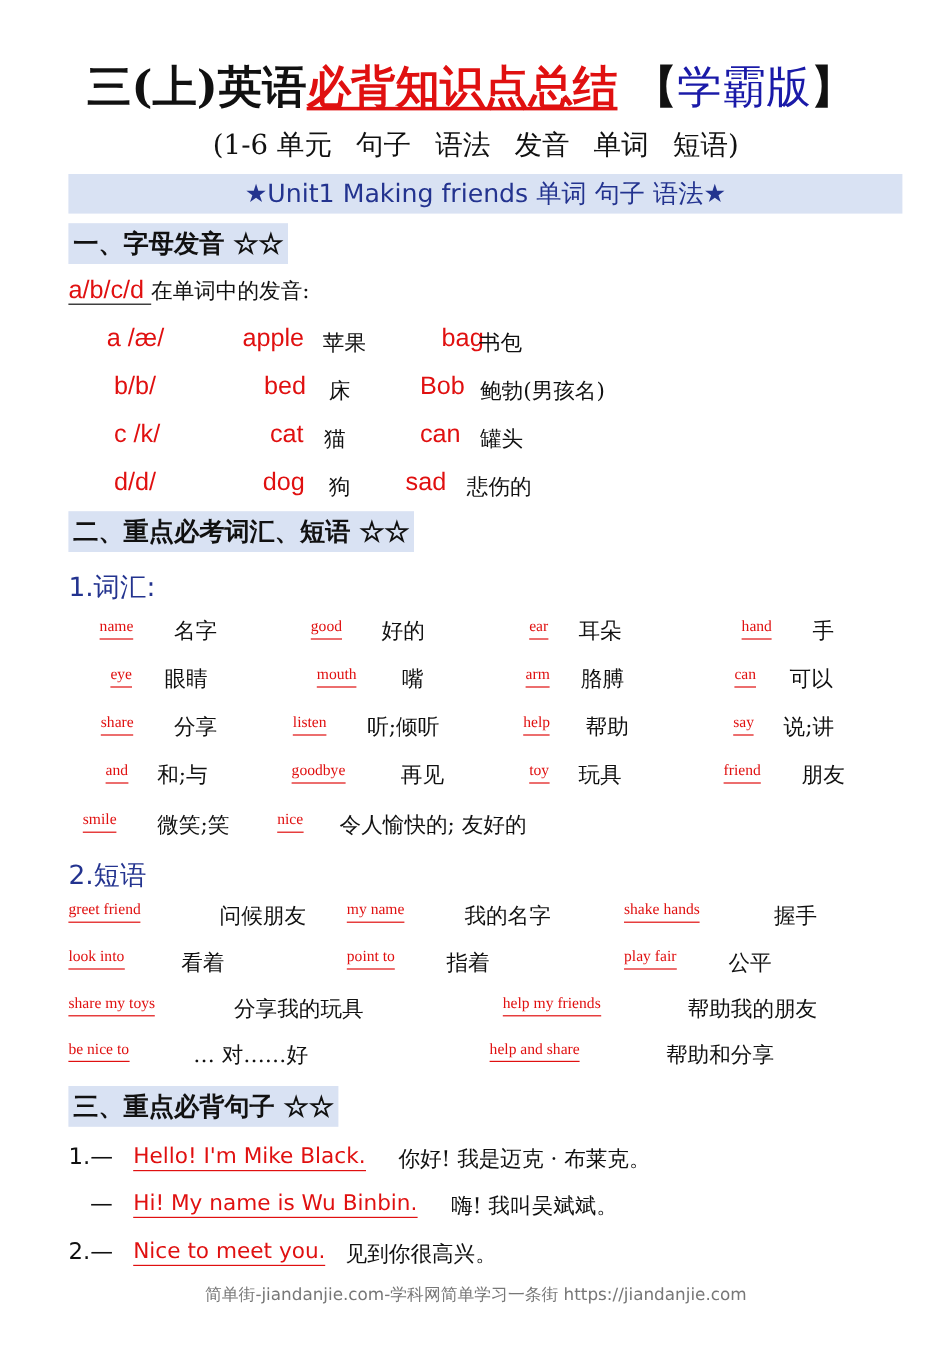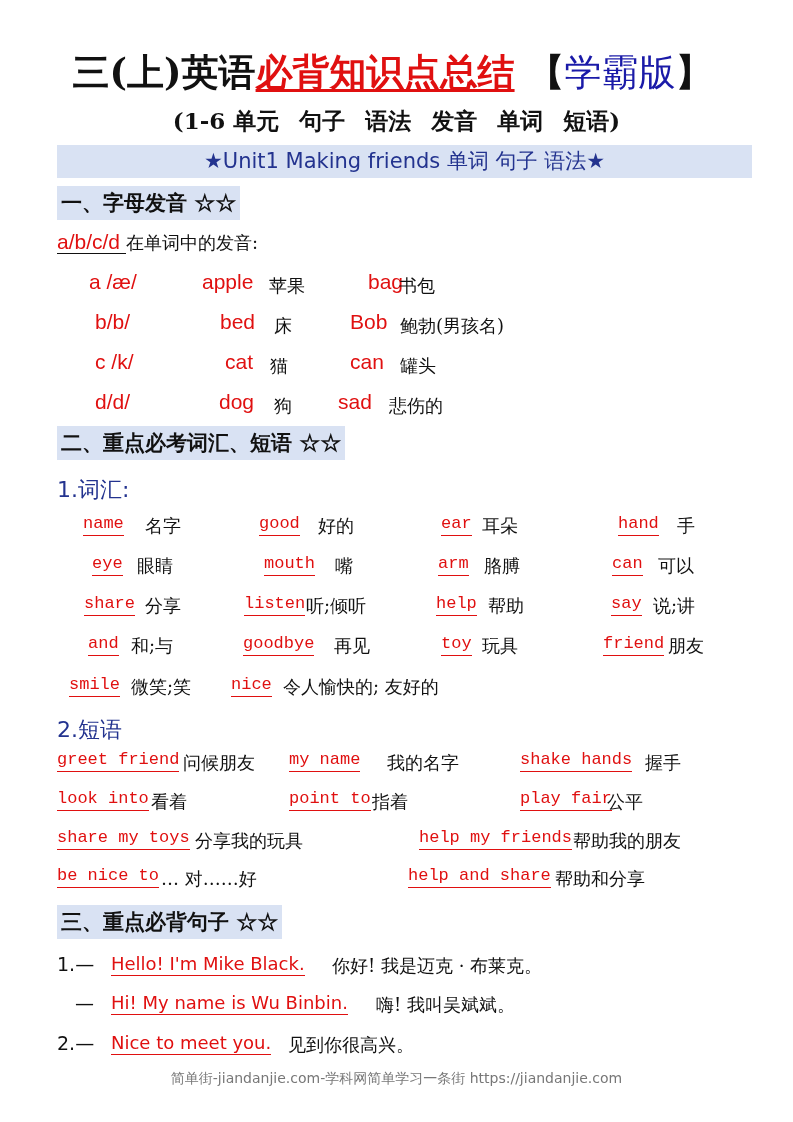--- a/index.html
+++ b/index.html
@@ -3,30 +3,30 @@
   <meta charset="utf-8">
   <style>
     html, body { margin: 0; padding: 0; background: #ffffff; }
     body { width: 793px; height: 1122px; position: relative; overflow: hidden;
            font-family: "DejaVu Serif", serif; color: #111; }
     .abs { position: absolute; white-space: nowrap; }
     .title { left: 0; width: 785px; top: 44px; text-align: center; font-size: 37px; font-weight: bold;
              font-family: "DejaVu Serif", serif; letter-spacing: 0px; line-height: 56px; }
     .title .red { color: #e01010; text-decoration: underline; text-decoration-thickness: 3px; text-underline-offset: 4px; }
     .title .blue { color: #1a1aa8; font-weight: normal; }
-    .subtitle { left: 0; width: 793px; top: 104px; text-align: center; font-size: 23px; line-height: 34px; font-weight: bold; }
+    .subtitle { left: 0; width: 793px; top: 104px; text-align: center; font-size: 23px; line-height: 34px; }
     .subtitle span { margin: 0 10px; }
     .unit-band { left: 57px; top: 145px; width: 695px; height: 33px; background: #d9e2f3;
                  text-align: center; color: #23338f; font-size: 21px; line-height: 33px;
                  font-family: "DejaVu Sans", sans-serif; }
     .sec-head { background: #d9e2f3; font-size: 21px; font-weight: bold; height: 34px; line-height: 34px;
                 padding: 0 4px 0 4px; color: #111; }
     .sub-head { color: #23338f; font-size: 22px; font-family: "DejaVu Sans", sans-serif; }
     .en { color: #e01010; font-family: "Liberation Sans", sans-serif; font-size: 21px; }
-    .en-u { color: #e01010; font-family: Liberation Mono, monospace; font-size: 17px;
+    .en-u { color: #e01010; font-family: Liberation Serif, serif; font-size: 13px;
             border-bottom: 1.5px solid #e01010; padding-bottom: 2px; }
     .zh { font-size: 18px; font-family: "DejaVu Serif", serif; color: #111; }
     .abcd { color: #e01010; font-family: "Liberation Sans", sans-serif; font-size: 21px;
             border-bottom: 1.5px solid #111; }
     .sent { color: #e01010; font-family: "DejaVu Sans", sans-serif; font-size: 18px;
             border-bottom: 1.5px solid #e01010; padding-bottom: 1px; }
     .num { font-family: "DejaVu Sans", sans-serif; font-size: 19px; color: #111; }
     .footer { left: 0; width: 793px; top: 1070px; text-align: center; color: #777; font-size: 14px;
               font-family: "DejaVu Sans", sans-serif; }
   </style>

